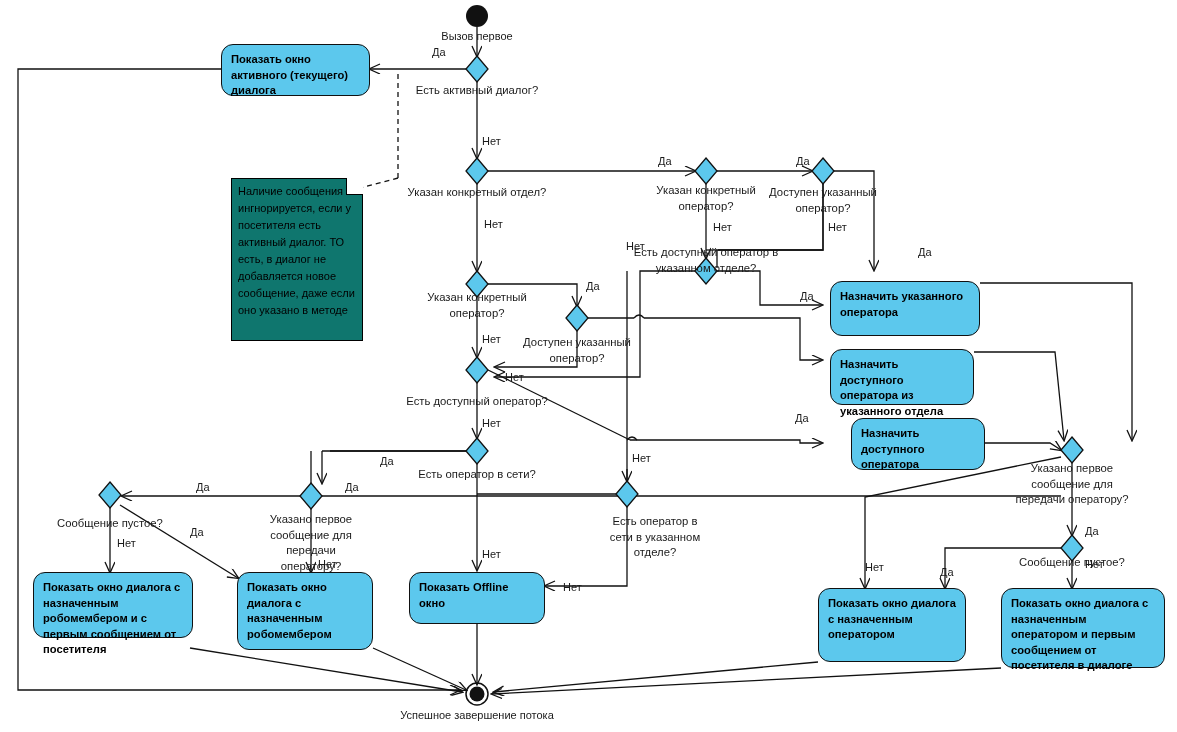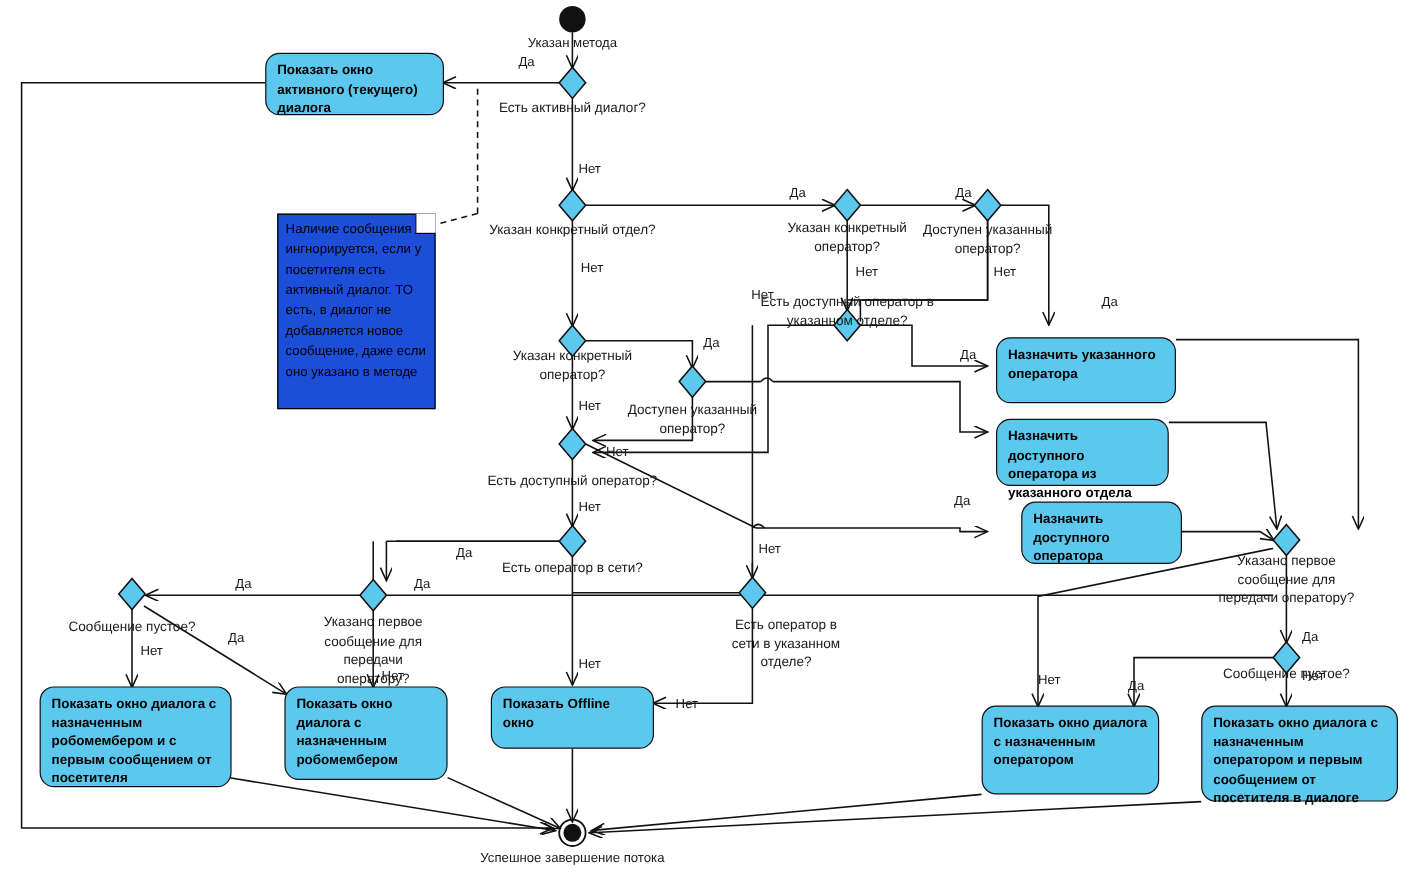--- a/index.html
+++ b/index.html
@@ -6,21 +6,21 @@
   body{font-family:"Liberation Sans", sans-serif;}
   #canvas{position:relative;width:1177px;height:732px;background:#ffffff;overflow:hidden;}
   #wires{position:absolute;left:0;top:0;width:1177px;height:732px;}
   .node{position:absolute;box-sizing:border-box;}
   .action{
     background:#5CC8ED;border:1.4px solid #111;border-radius:12px;
     font-weight:bold;font-size:11.2px;color:#000;line-height:15.5px;
     padding:7px 9px;
   }
   .note{
-    background:#1d4ed8;border:1.4px solid #000;font-size:11px;color:#000;
+    background:#0f766e;border:1.4px solid #000;font-size:11px;color:#000;
     line-height:17px;padding:4px 6px 6px 6px;box-sizing:border-box;
   }
   .note .fold{
     position:absolute;right:-1px;top:-1px;width:16px;height:16px;
     background:#fff;border-left:1.4px solid #000;border-bottom:1.4px solid #000;
     transform:none;
   }
   .lbl{position:absolute;font-size:11px;color:#1a1a1a;white-space:nowrap;}
   .lbl.c{transform:translateX(-50%);text-align:center;}
   .qlabel{position:absolute;font-size:11.3px;color:#1a1a1a;text-align:center;
@@ -165,21 +165,21 @@
   </div>
 
   <div class="node action" style="left:830px;top:349px;width:144px;height:56px;">
     <span>Назначить доступного оператора из указанного отдела</span>
   </div>
 
   <div class="node action" style="left:830px;top:418px;width:134px;height:52px;margin-left:21px;">
     <span>Назначить доступного оператора</span>
   </div>
 
-  <div class="node action" style="left:33px;top:572px;width:160px;height:84px;">
+  <div class="node action" style="left:33px;top:572px;width:160px;height:66px;">
     <span>Показать окно диалога с назначенным робомембером и с первым сообщением от посетителя</span>
   </div>
 
   <div class="node action" style="left:237px;top:572px;width:136px;height:78px;">
     <span>Показать окно диалога с назначенным робомембером</span>
   </div>
 
   <div class="node action" style="left:409px;top:572px;width:136px;height:52px;">
     <span>Показать Offline окно</span>
   </div>
@@ -190,21 +190,21 @@
 
   <div class="node action" style="left:1001px;top:588px;width:164px;height:80px;">
     <span>Показать окно диалога с назначенным оператором и первым сообщением от посетителя в диалоге</span>
   </div>
 
   <div class="node note" style="left:231px;top:178px;width:132px;height:163px;">
     <div class="fold"></div>
     <span>Наличие сообщения ингнорируется, если у посетителя есть активный диалог. ТО есть, в диалог не добавляется новое сообщение, даже если оно указано в методе</span>
   </div>
 
-  <div class="lbl c" style="left:477px;top:30px;">Указан метода</div>
+  <div class="lbl c" style="left:477px;top:30px;">Вызов первое</div>
   <div class="lbl c" style="left:477px;top:709px;">Успешное завершение потока</div>
 
   <div class="qlabel" style="left:477px;top:83px;">Есть активный диалог?</div>
   <div class="qlabel" style="left:477px;top:185px;">Указан конкретный отдел?</div>
   <div class="qlabel wrap" style="left:477px;top:290px;width:120px;">Указан конкретный оператор?</div>
   <div class="qlabel wrap" style="left:577px;top:335px;width:110px;">Доступен указанный оператор?</div>
   <div class="qlabel wrap" style="left:706px;top:245px;width:160px;">Есть доступный оператор в указанном отделе?</div>
   <div class="qlabel wrap" style="left:706px;top:183px;width:112px;">Указан конкретный оператор?</div>
   <div class="qlabel wrap" style="left:823px;top:185px;width:118px;">Доступен указанный оператор?</div>
   <div class="qlabel" style="left:477px;top:394px;">Есть доступный оператор?</div>

